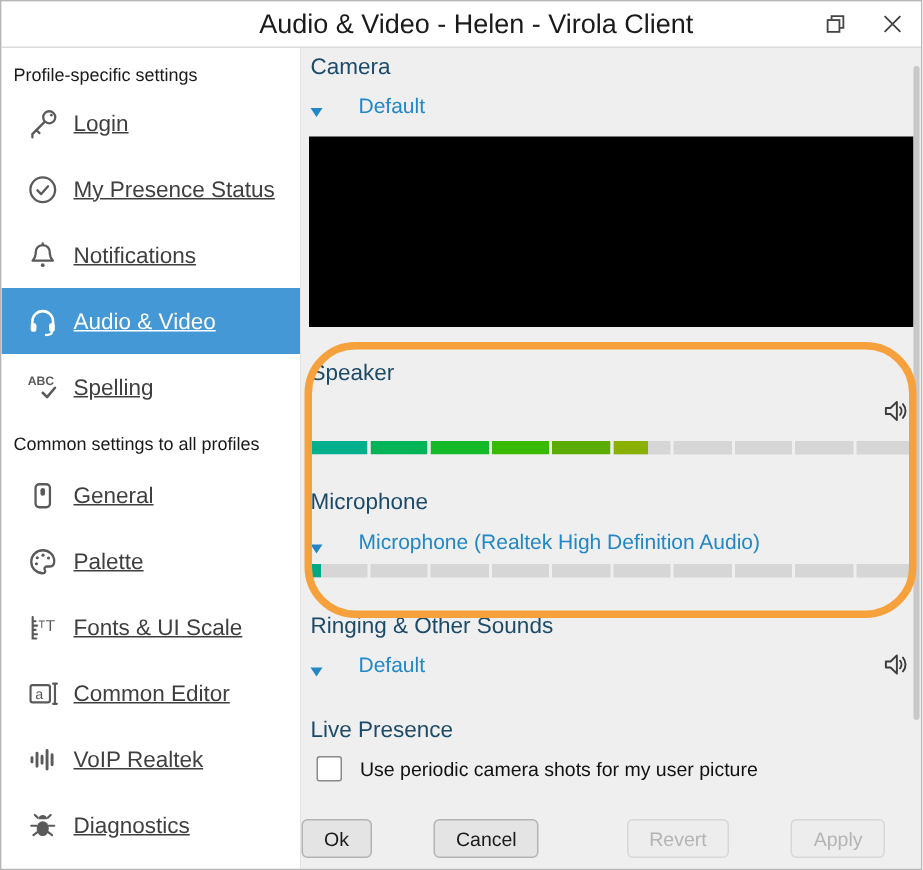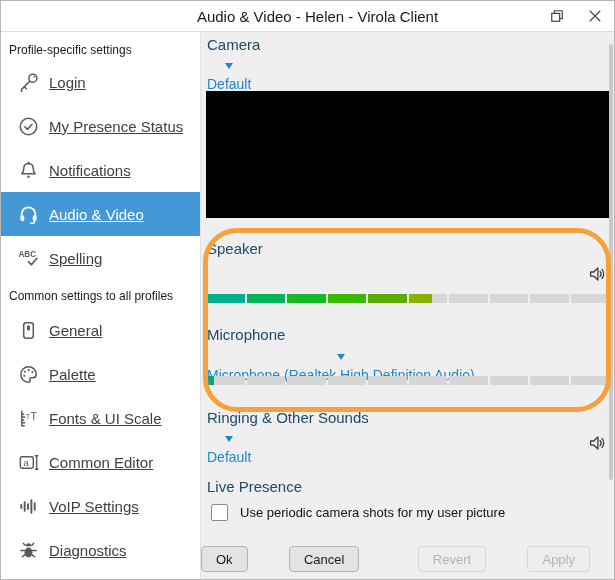--- a/index.html
+++ b/index.html
@@ -8,42 +8,42 @@
     position:relative;width:615px;height:580px;background:#fff;
     border:1px solid #b6b6b6;overflow:hidden;
   }
   
   .titlebar{
     height:31px;background:#fff;border-bottom:1px solid #dcdcdc;
     display:flex;align-items:center;position:relative;
   }
   .title{
     position:absolute;left:0;right:0;text-align:center;
-    font-size:15px;color:#1a1a1a;margin-left:20px;
+    font-size:18px;color:#1a1a1a;margin-left:20px;
   }
   .tb-icons{position:absolute;right:8px;top:0;height:100%;display:flex;align-items:center;gap:16px;}
   .tb-btn{display:flex;align-items:center;justify-content:center;width:22px;height:22px;cursor:default;}
   
   .body{display:flex;height:576px;}
   .sidebar{width:200px;background:#fff;border-right:1px solid #e2e2e2;flex:none;}
   .main{flex:1;background:#efefef;position:relative;}
   
   .group-label{font-size:12px;color:#1a1a1a;padding:11px 0 4px 8px;height:28px;}
   .group-label.second{padding-top:9px;}
   .side-item{
     height:44px;display:flex;align-items:center;color:#3f3f3f;font-size:15px;cursor:default;text-decoration:underline;
   }
   .side-item .ic{width:24px;height:24px;margin:0 9px 0 15px;display:flex;align-items:center;justify-content:center;color:#5a5a5a;flex:none;}
   .side-item.selected{background:var(--accent);color:#fff;}
   .side-item.selected .ic{color:#fff;}
   
   .sec-h{position:absolute;left:6px;font-size:15px;color:var(--heading);}
   .drop{
-    position:absolute;left:6px;display:flex;align-items:center;gap:7px;
-    font-size:14px;color:var(--link);cursor:default;flex-direction:column;
+    position:absolute;left:6px;display:flex;align-items:flex-end;gap:24px;
+    font-size:14px;color:var(--link);cursor:default;
   }
   .tri{width:0;height:0;border-left:4.5px solid transparent;border-right:4.5px solid transparent;
        border-top:6px solid var(--link);margin-top:1px;}
   .preview{position:absolute;left:5px;width:403px;background:#000;}
   .meter{position:absolute;left:5px;width:403px;display:flex;gap:2px;}
   .meter span{flex:1;height:9px;overflow:hidden;display:block;}
   .meter i{display:block;height:100%;}
   .vol{position:absolute;width:22px;height:22px;color:#3c3c3c;}
   
   .check-row{position:absolute;left:10px;display:flex;align-items:center;gap:12px;}
@@ -191,21 +191,21 @@
         </span>
         <span>Common Editor</span>
       </div>
 
       <div class="side-item">
         <span class="ic">
           <svg width="23" height="23" viewBox="0 0 24 24" stroke="currentColor" stroke-width="2" stroke-linecap="round">
             <path d="M4.5 10.5 v3 M8 7.5 v9 M11.5 9.5 v5 M15 5.5 v13 M18.5 8.5 v7"></path>
           </svg>
         </span>
-        <span>VoIP Settings</span>
+        <span>VoIP Realtek</span>
       </div>
 
       <div class="side-item">
         <span class="ic">
           <svg width="23" height="23" viewBox="0 0 24 24" fill="none" stroke="currentColor" stroke-width="1.5" stroke-linecap="round">
             <ellipse cx="12" cy="14" rx="4.2" ry="5.2" fill="currentColor" stroke="none"></ellipse>
             <path d="M9 7.5 a3 3 0 0 1 6 0" fill="currentColor" stroke="none"></path>
             <path d="M8.5 6.5 L6.5 4.5 M15.5 6.5 l2-2 M7.8 12 H4 M16.2 12 H20 M8.3 16.5 l-2.8 2 M15.7 16.5 l2.8 2"></path>
           </svg>
         </span>

